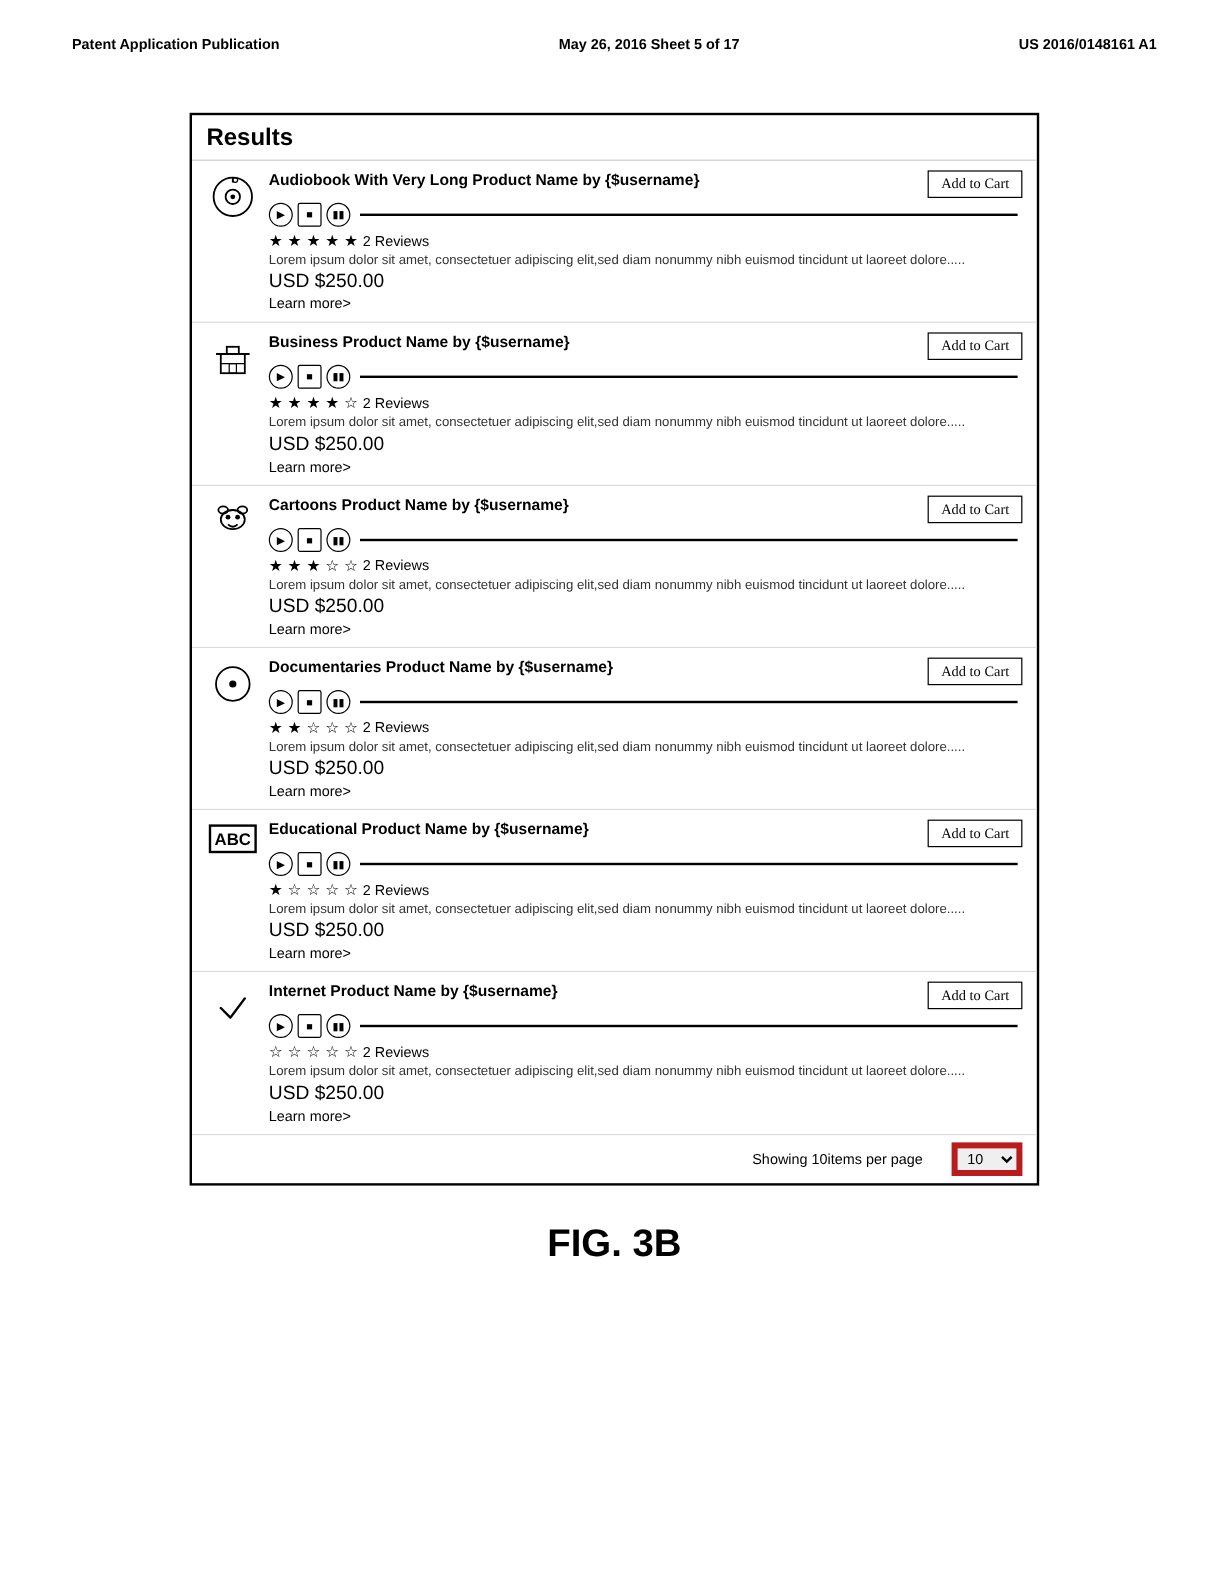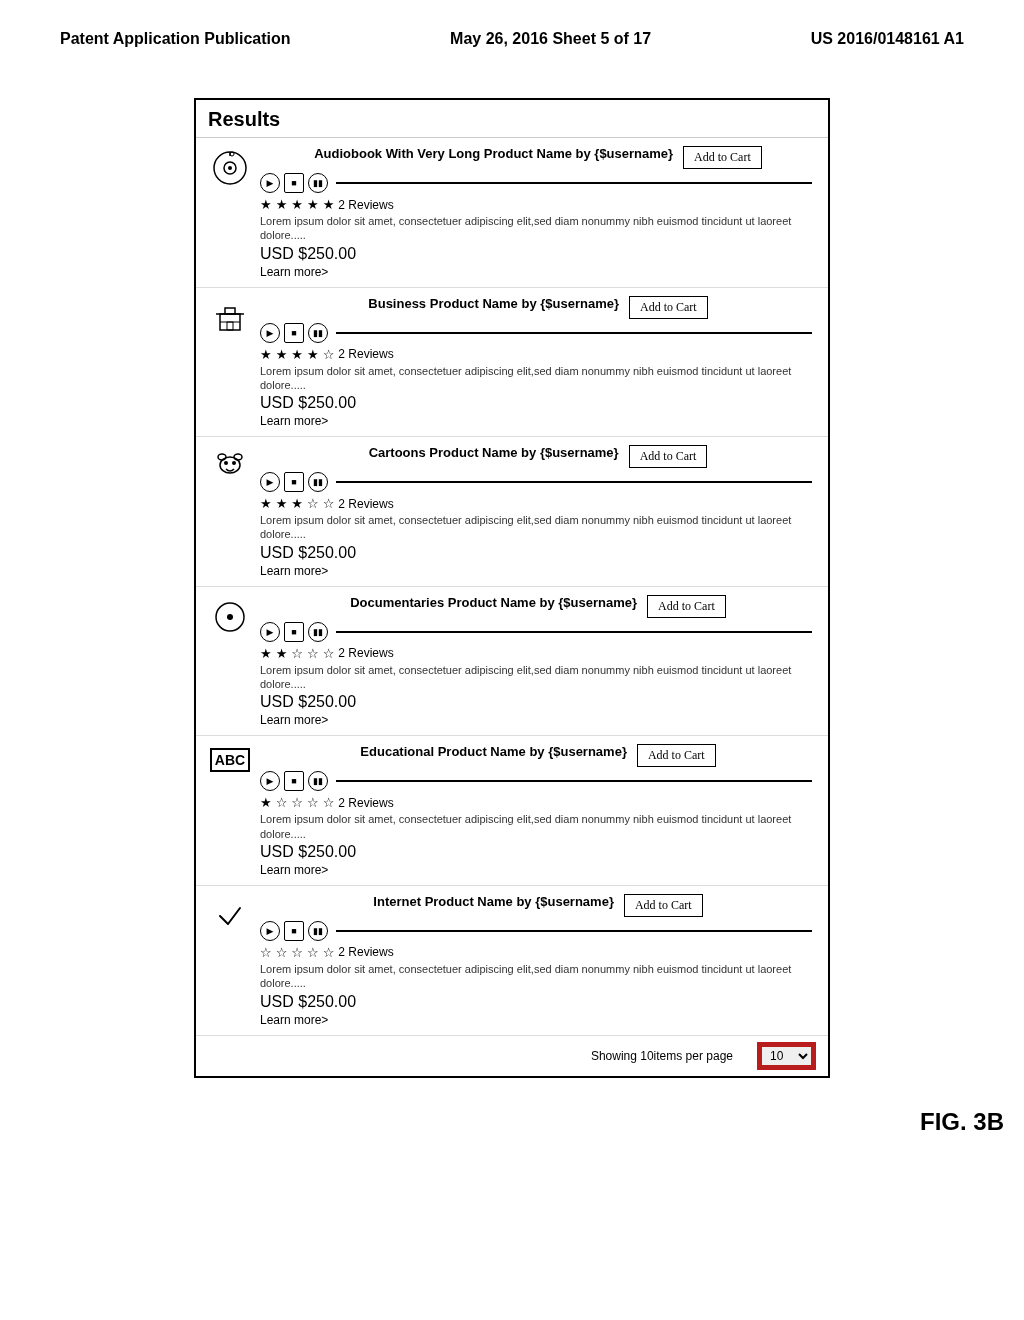--- a/index.html
+++ b/index.html
@@ -16,27 +16,27 @@
       background: #fff;
       position: relative;
       padding: 20px;
     }
 
     .patent-header {
       display: flex;
       justify-content: space-between;
       align-items: center;
       padding: 10px 40px;
-      font-size: 16px;
+      font-size: 12px;
       font-weight: bold;
       margin-bottom: 40px;
     }
 
     .results-container {
-      width: 636px;
+      width: 708px;
       margin: 0 auto;
       border: 2px solid #000;
       padding: 0;
     }
 
     .results-title {
       font-size: 20px;
       font-weight: bold;
       padding: 8px 12px 6px 12px;
       border-bottom: 1px solid #ccc;
@@ -63,21 +63,21 @@
       justify-content: center;
       margin-top: 4px;
     }
 
     .product-main {
       flex: 1;
     }
 
     .product-name-row {
       display: flex;
-      justify-content: center;
+      justify-content: space-between;
       align-items: flex-start;
       margin-bottom: 4px;
     }
 
     .product-name {
       font-size: 13px;
       font-weight: bold;
     }
 
     .add-to-cart-btn {
@@ -168,22 +168,22 @@
     }
 
     .items-per-page-select {
       border: 5px solid #b91c1c;
       font-size: 12px;
       padding: 1px 4px;
       cursor: pointer;
     }
 
     .fig-label {
-      text-align: right;
-      font-size: 24px;
+      text-align: center;
+      font-size: 32px;
       font-weight: bold;
       margin-top: 30px;
     }
     .icon-educational {
       font-size: 14px;
       font-weight: bold;
       border: 2px solid #000;
       padding: 2px 3px;
       background: #fff;
     }

